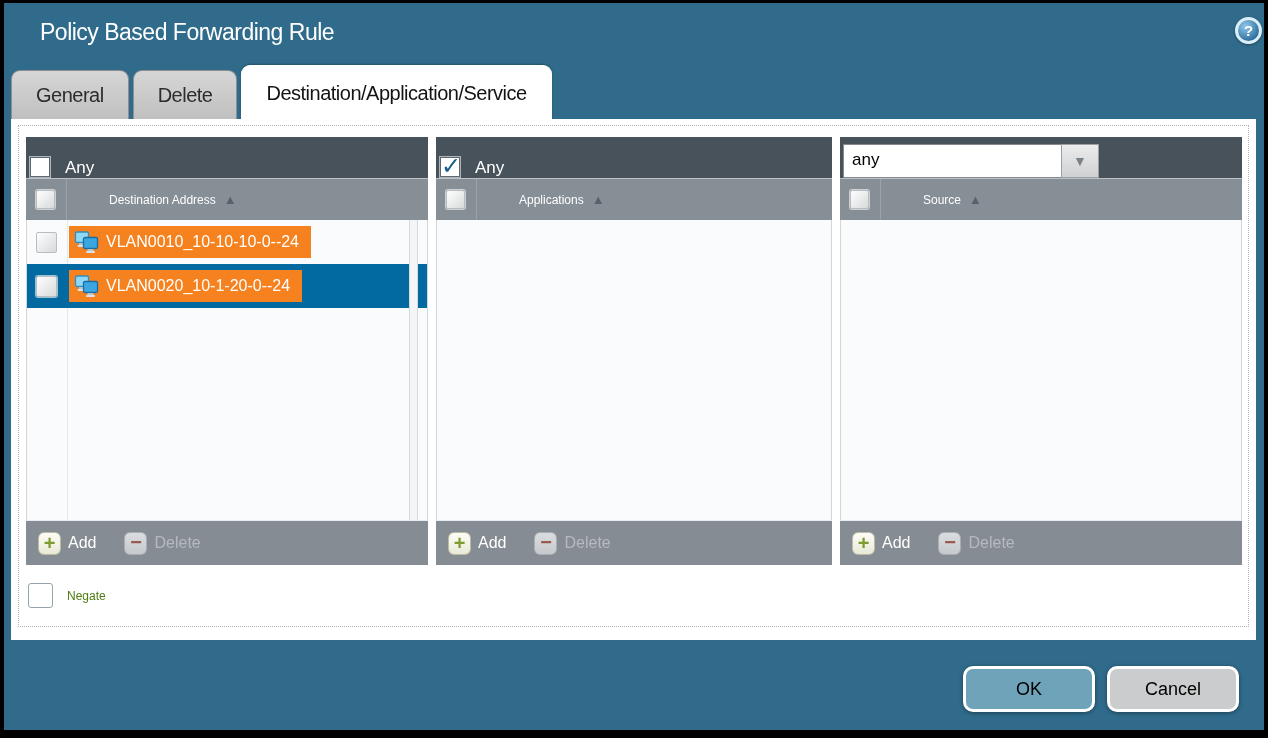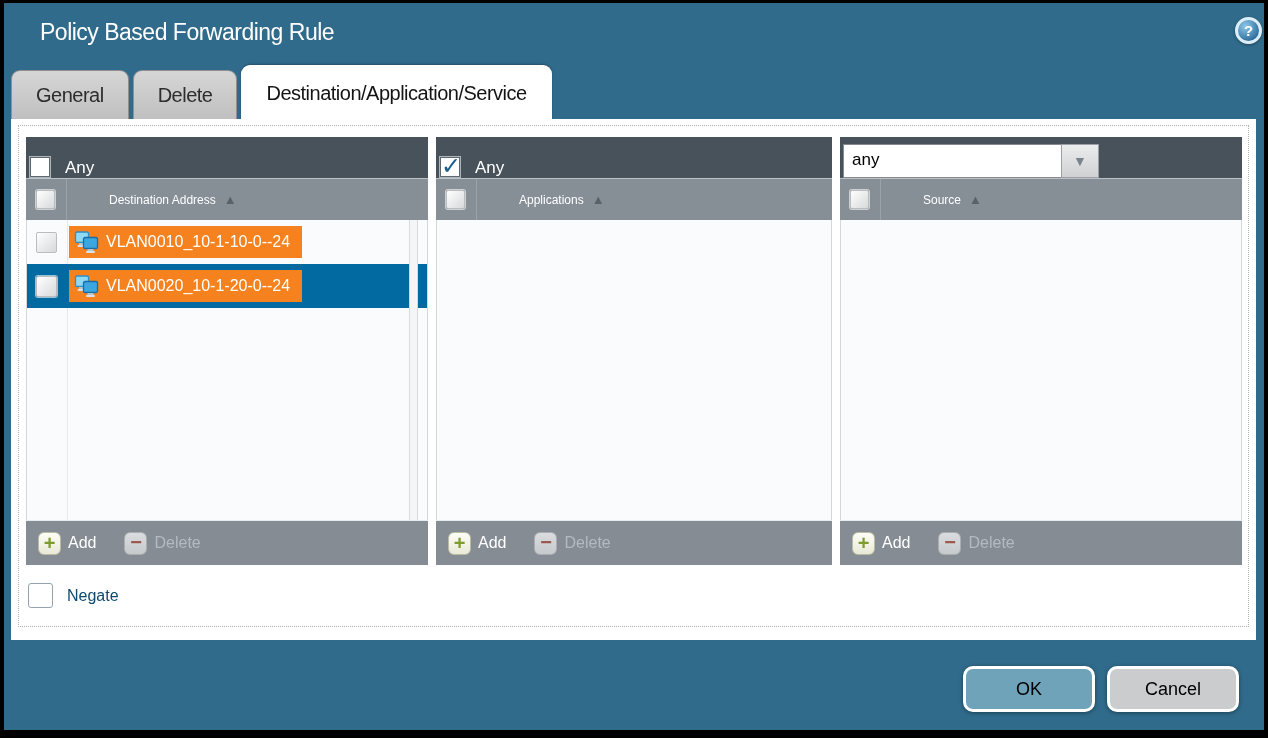--- a/index.html
+++ b/index.html
@@ -74,21 +74,21 @@
   
   .dropdown { display:flex; margin-left:8px; height:34px; cursor:pointer; }
   .dd-value { width:218px; background:#fff; border:1px solid #848a8f; border-right:none; font-size:17px; color:#000;
               padding:5px 0 0 8px; }
   .dd-btn { width:38px; background:linear-gradient(#ebecec,#cfd1d3); border:1px solid #9aa0a5; text-align:center;
             color:#7b838a; font-size:14px; line-height:32px; }
 
   
   .negate { position:absolute; left:17px; top:464px; display:flex; align-items:center; cursor:pointer; }
   .cb-negate { width:25px; height:25px; background:#fff; border:1px solid #93a4ac; border-radius:3px; }
-  .negate .lbl { margin-left:14px; font-size:16px; color:#0c4a6e; }
+  .negate .lbl { margin-left:14px; font-size:12px; color:#4d7c0f; }
 
   
   .action-btn { position:absolute; top:663px; width:132px; height:46px; border-radius:10px; border:3px solid #fff;
                 font-size:18px; color:#000; text-align:center; line-height:40px; cursor:pointer;
                 box-shadow:0 1px 4px rgba(0,0,0,.4); }
   .btn-ok { left:959px; background:#6FA3B9; }
   .btn-cancel { left:1103px; background:#cbcccd; }
 </style>
 </head>
 <body>
@@ -129,21 +129,21 @@
             <span class="cb-bevel"></span>
             <span class="chip">
               <svg width="25" height="22" viewBox="0 0 25 22">
                 <rect x="1.5" y="1" width="13" height="10.5" rx="1.5" fill="#8fd9f5" stroke="#2e8fc6" stroke-width="1.3"></rect>
                 <rect x="5" y="12" width="6" height="2" fill="#b9c6cc"></rect>
                 <rect x="3.5" y="14" width="9" height="2" rx="1" fill="#d9e2e6"></rect>
                 <rect x="9.5" y="6.5" width="14" height="11" rx="1.5" fill="#3aa7e0" stroke="#1a6ca3" stroke-width="1.3"></rect>
                 <rect x="13.5" y="18" width="6" height="2" fill="#b9c6cc"></rect>
                 <rect x="12" y="20" width="9" height="2" rx="1" fill="#d9e2e6"></rect>
               </svg>
-              <span>VLAN0010_10-1-10-0--24</span>
+              <span>VLAN0010_10-10-10-0--24</span>
             </span>
           </div>
           <div class="row alt">
             <span class="cb-bevel"></span>
             <span class="chip">
               <svg width="25" height="22" viewBox="0 0 25 22">
                 <rect x="1.5" y="1" width="13" height="10.5" rx="1.5" fill="#8fd9f5" stroke="#2e8fc6" stroke-width="1.3"></rect>
                 <rect x="5" y="12" width="6" height="2" fill="#b9c6cc"></rect>
                 <rect x="3.5" y="14" width="9" height="2" rx="1" fill="#d9e2e6"></rect>
                 <rect x="9.5" y="6.5" width="14" height="11" rx="1.5" fill="#3aa7e0" stroke="#1a6ca3" stroke-width="1.3"></rect>

